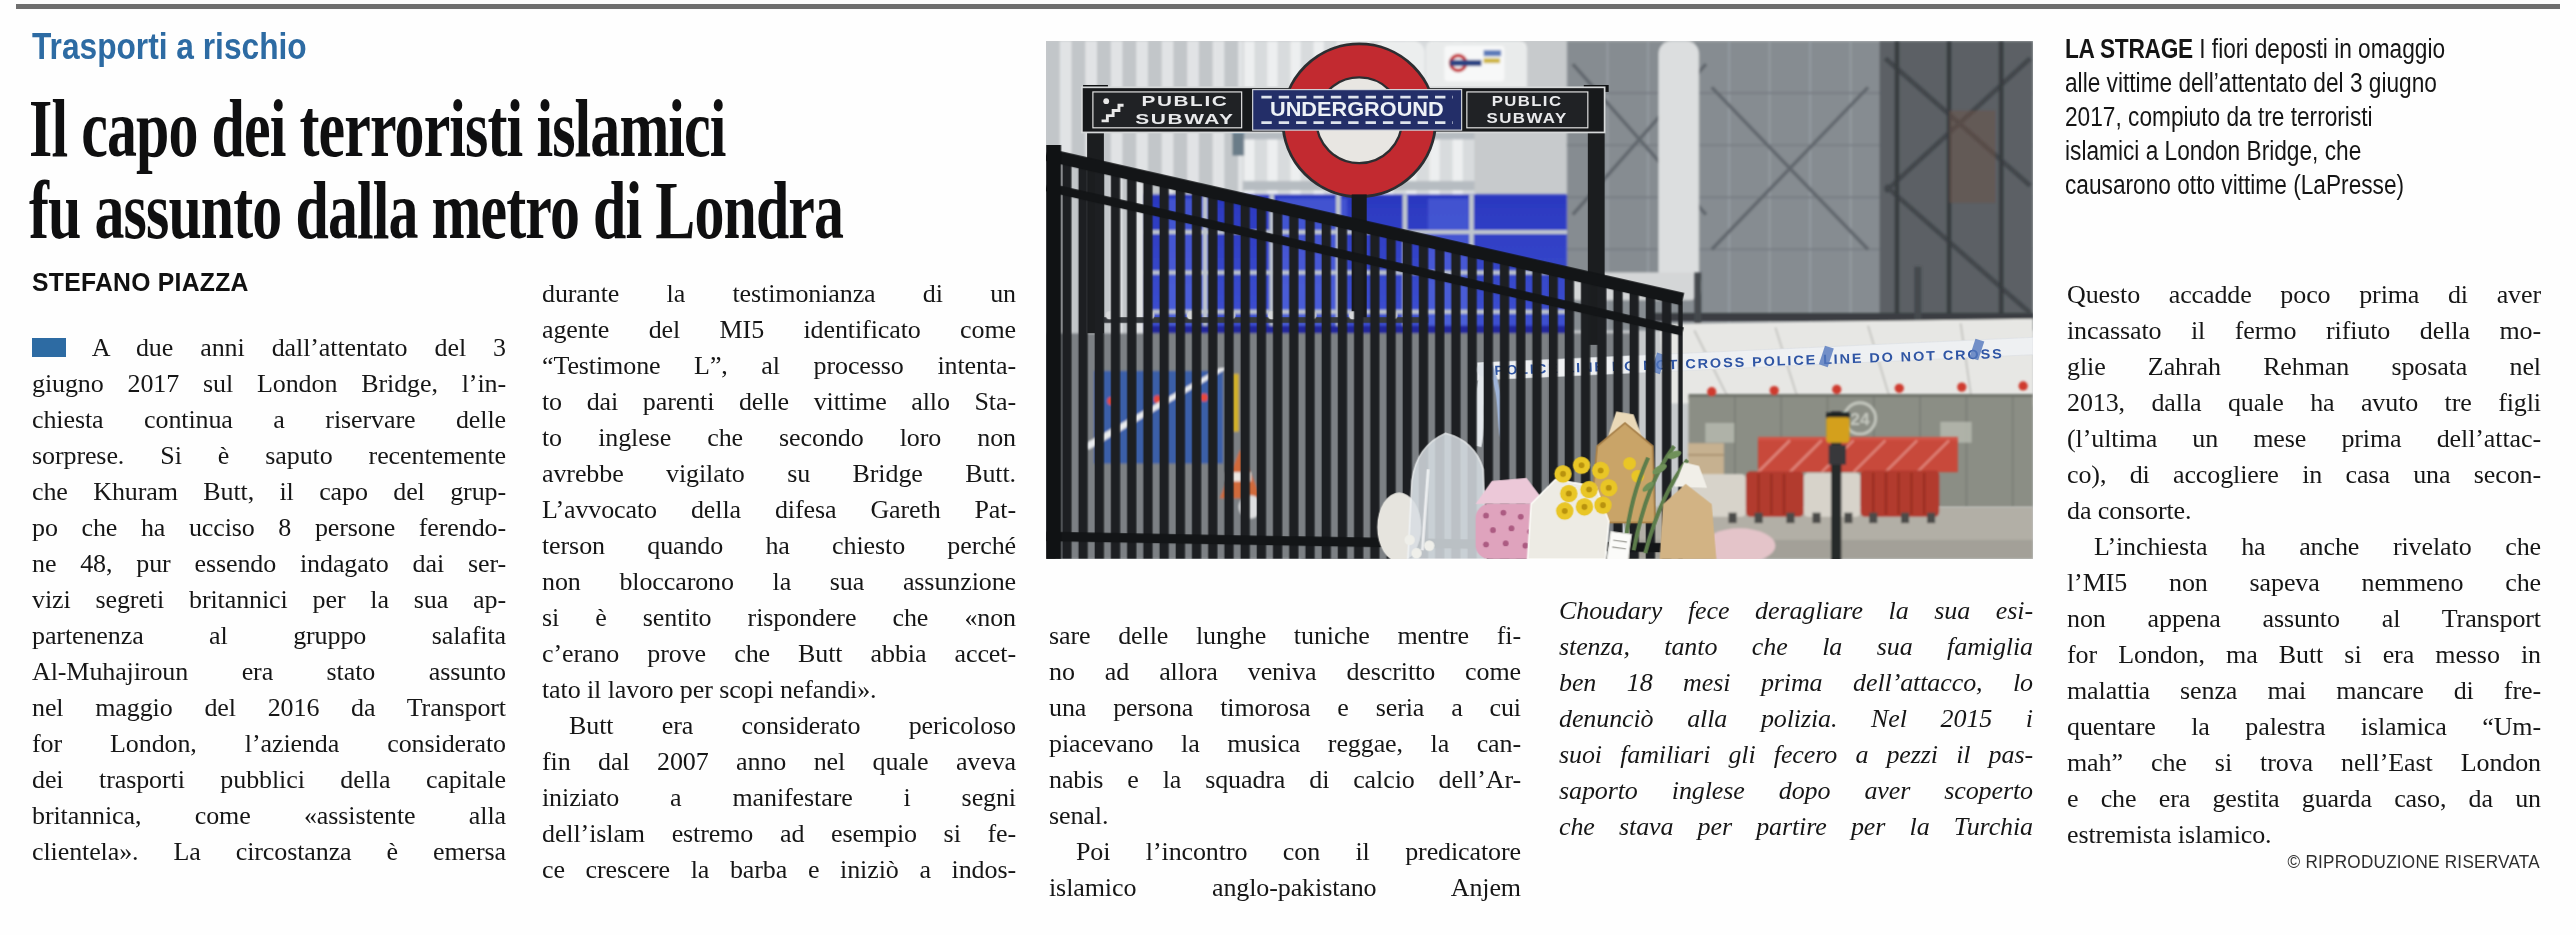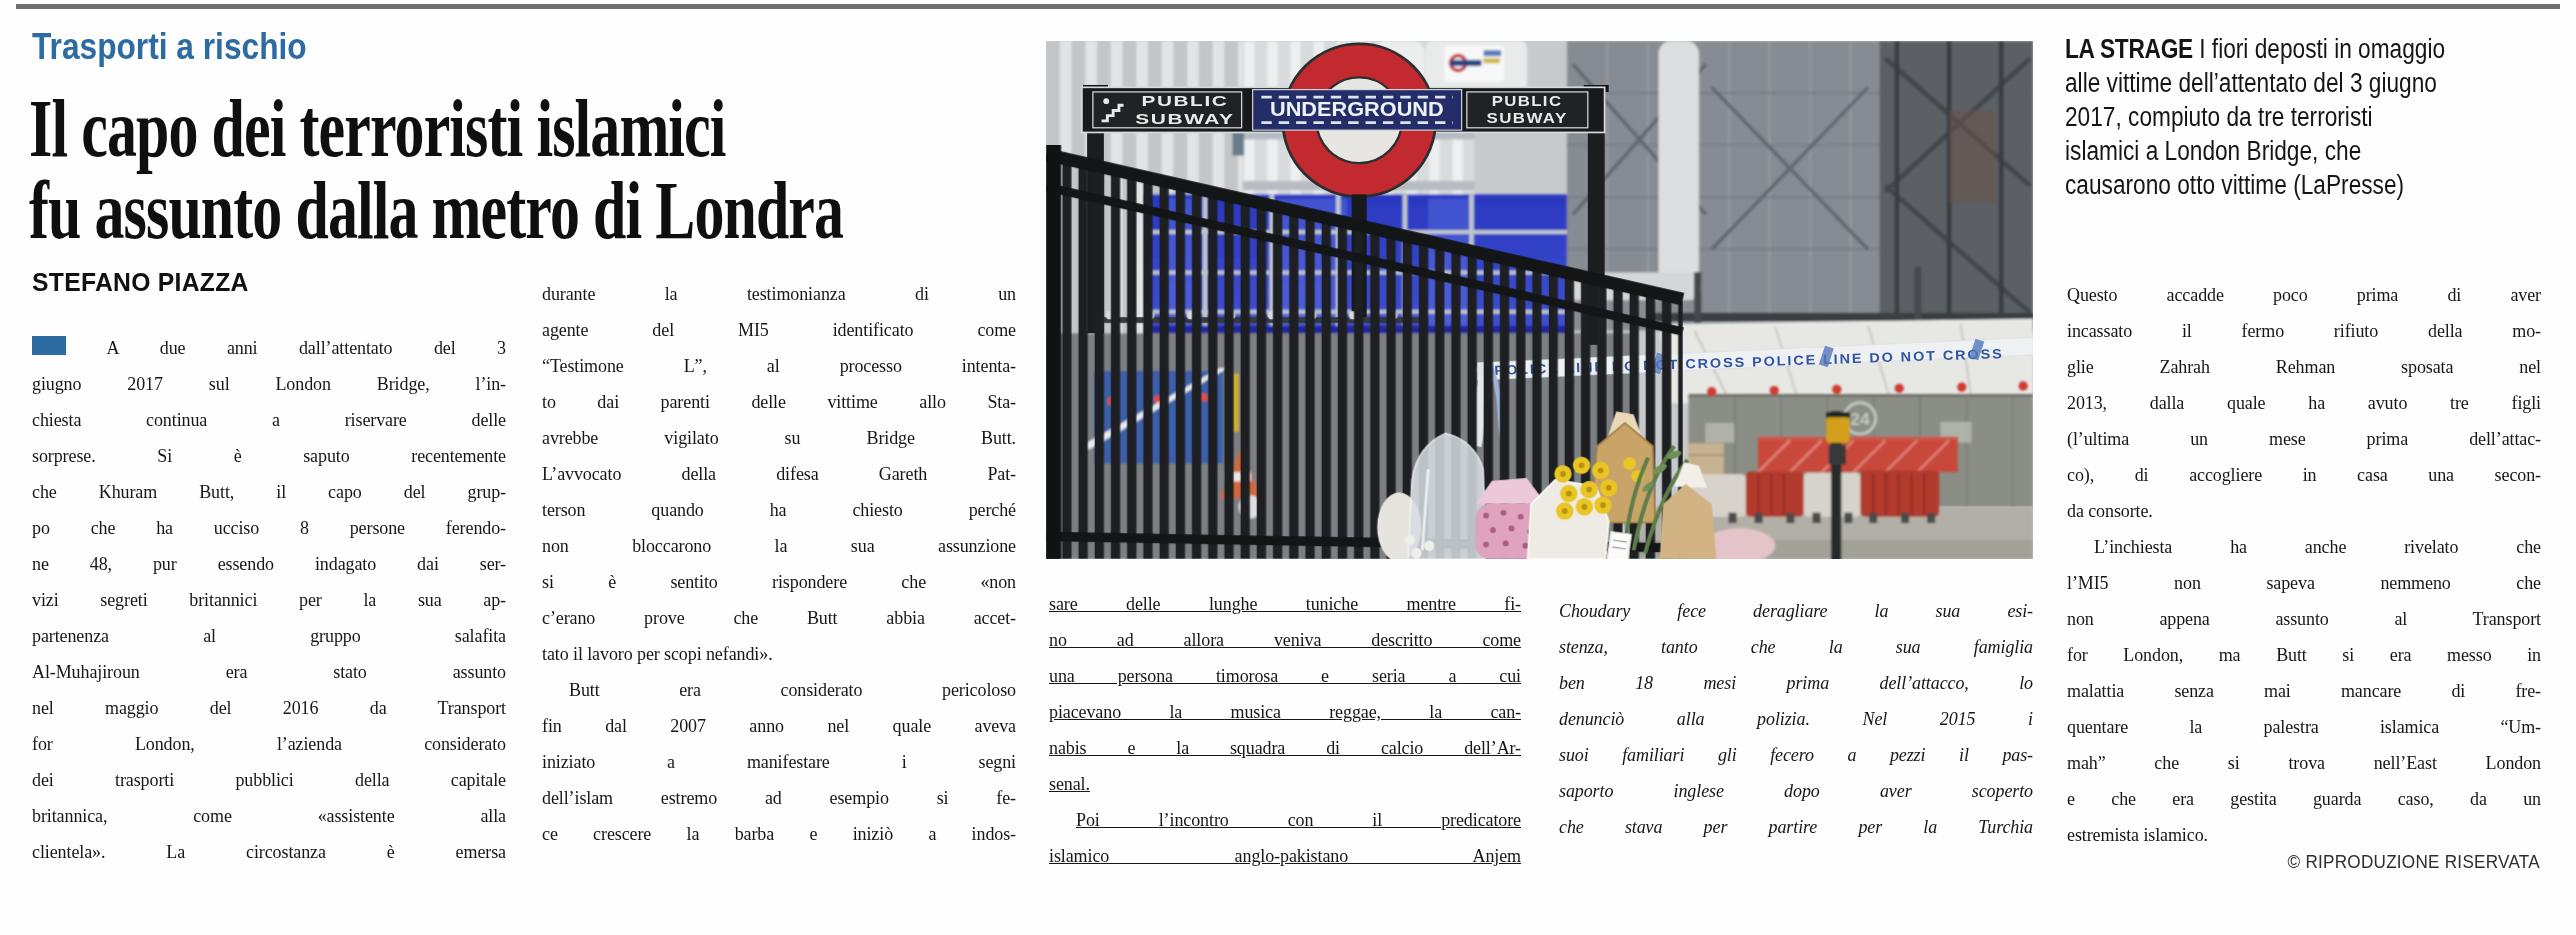--- a/index.html
+++ b/index.html
@@ -9,29 +9,29 @@
   #top-rule{left:16px;top:3.5px;width:2544px;height:5.2px;background:#6f6f6f;}
   #kicker{left:32px;top:27px;font-family:"Liberation Sans",sans-serif;font-weight:700;
           font-size:36px;line-height:39px;color:var(--accent,#2d6ba3);
           transform:scaleX(.88);transform-origin:0 0;white-space:nowrap;}
   .hl{left:29px;font-weight:700;font-size:82px;line-height:87px;letter-spacing:-1.2px;
       color:#0f0f10;transform:scaleX(.73);transform-origin:0 0;white-space:nowrap;}
   #hl1{top:85px;} #hl2{top:167px;}
   #byline{left:32px;top:267px;font-family:"Liberation Sans",sans-serif;font-weight:700;
           font-size:26px;letter-spacing:0.3px;color:#111;transform:scaleX(.95);
           transform-origin:0 0;white-space:nowrap;}
-  .col{font-size:18px;line-height:36px;letter-spacing:-0.1px;}
+  .col{font-size:26px;line-height:36px;letter-spacing:-0.1px;}
   .ln{text-align:justify;text-align-last:justify;height:36px;overflow:visible;}
   .ln.e{text-align-last:left;}
   .ln.i{text-indent:27px;}
   .bullet{display:inline-block;width:34px;height:19px;background:var(--accent,#2d6ba3);
           vertical-align:-0.6px;}
   #col1{left:32px;top:330px;width:474px;}
   #col2{left:542px;top:276px;width:474px;}
-  #col3{left:1049px;top:586px;width:472px;text-decoration:underline;}
+  #col3{left:1049px;top:618px;width:472px;}
   #col4{left:1559px;top:593px;width:474px;font-style:italic;}
   #col5{left:2067px;top:277px;width:474px;}
   #photo{left:1046px;top:41px;width:987px;height:518px;}
   #caption{left:2065px;top:32px;width:509px;font-family:"Liberation Sans",sans-serif;
            font-size:27px;line-height:34px;color:#151515;transform:scaleX(.84);
            transform-origin:0 0;}
   #caption .cap-lead{font-weight:700;letter-spacing:-0.3px;}
   .capln{white-space:nowrap;}
   #copyright{left:2019px;top:851px;width:521px;text-align:right;
              font-family:"Liberation Sans",sans-serif;font-size:19px;letter-spacing:0.3px;
@@ -64,20 +64,21 @@
       <div class="ln">for London, l’azienda considerato</div>
       <div class="ln">dei trasporti pubblici della capitale</div>
       <div class="ln">britannica, come «assistente alla</div>
       <div class="ln">clientela». La circostanza è emersa</div>
     </div>
   <div id="col2" class="abs col">
       <div class="ln">durante la testimonianza di un</div>
       <div class="ln">agente del MI5 identificato come</div>
       <div class="ln">“Testimone L”, al processo intenta-</div>
       <div class="ln">to dai parenti delle vittime allo Sta-</div>
+      <div class="ln">to inglese che secondo loro non</div>
       <div class="ln">avrebbe vigilato su Bridge Butt.</div>
       <div class="ln">L’avvocato della difesa Gareth Pat-</div>
       <div class="ln">terson quando ha chiesto perché</div>
       <div class="ln">non bloccarono la sua assunzione</div>
       <div class="ln">si è sentito rispondere che «non</div>
       <div class="ln">c’erano prove che Butt abbia accet-</div>
       <div class="ln e">tato il lavoro per scopi nefandi».</div>
       <div class="ln i">Butt era considerato pericoloso</div>
       <div class="ln">fin dal 2007 anno nel quale aveva</div>
       <div class="ln">iniziato a manifestare i segni</div>

